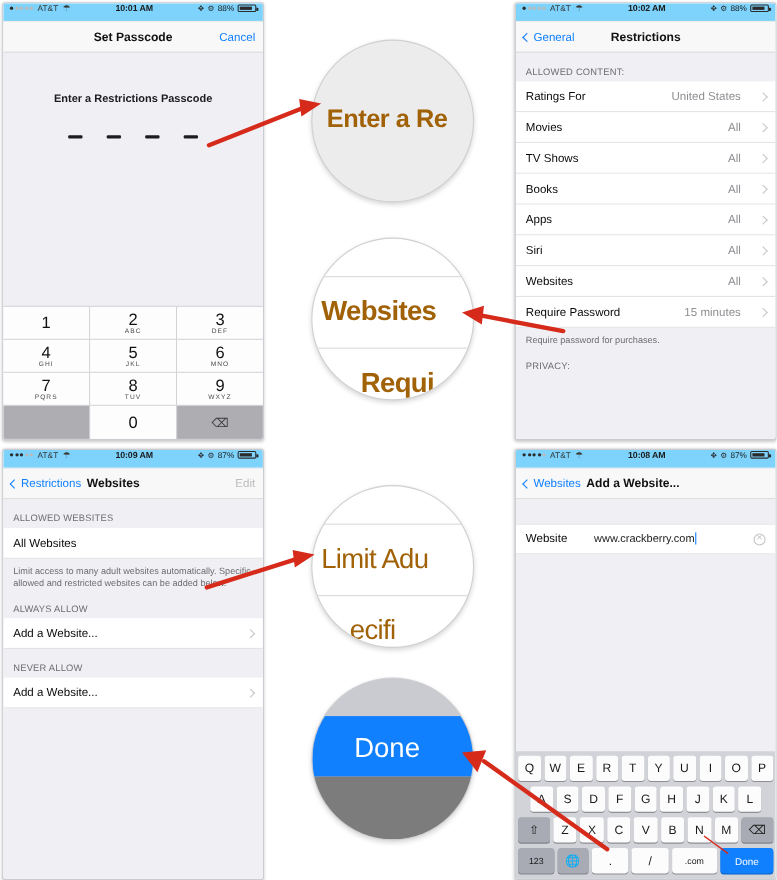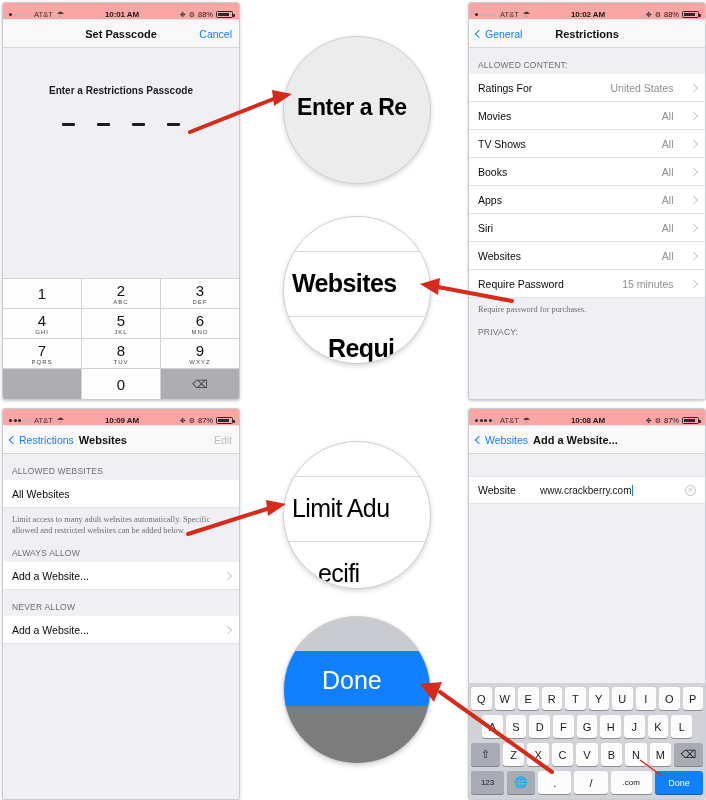--- a/index.html
+++ b/index.html
@@ -18,22 +18,22 @@
     box-shadow:0 1px 3px rgba(0,0,0,.22);
     overflow:hidden;
   }
   .p-tl{left:2px;top:2px;width:236px;height:396px;}
   .p-tr{left:468px;top:2px;width:236px;height:396px;}
   .p-bl{left:2px;top:408px;width:236px;height:390px;}
   .p-br{left:468px;top:408px;width:236px;height:390px;}
 
   
   .statusbar{
-    height:17px;background:#fca5a5;
-    display:flex;align-items:flex-end;
+    height:17px;background:#7dd3fc;
+    display:flex;align-items:flex-start;
     font-size:8px;color:#1a1a1a;
     padding:0 6px;box-sizing:border-box;
     border-bottom:1px solid #ebebec;
   }
   .sb-left{display:flex;align-items:center;gap:2px;flex:0 0 auto;}
   .dots{display:flex;gap:1.5px;align-items:center;}
   .dot{width:3px;height:3px;border-radius:50%;background:#2b2b2b;}
   .dot.off{background:#b9b9b9;}
   .carrier{font-size:7.5px;letter-spacing:.1px;margin-left:2px;color:#333;}
   .wifi{margin-left:2px;font-size:8px;color:#3a3a3a;line-height:1;}
@@ -92,22 +92,21 @@
   .row .label{flex:1;}
   .row .value{color:#8e8e93;font-size:10.5px;margin-right:17px;}
   .chev-r{
     display:inline-block;width:4.5px;height:4.5px;
     border-right:1.3px solid #c7c7cc;border-top:1.3px solid #c7c7cc;
     transform:rotate(45deg);
   }
   .check{color:#1080ff;font-size:11px;font-weight:bold;}
   .footnote{
     font-size:8.3px;color:#6d6d72;line-height:1.35;
-    padding:6px 20px 0 9px;
-    font-family:Liberation Serif, serif;
+    padding:6px 9px 0 9px;
   }
 
   
   .pc-area{background:#efeff4;height:calc(100% - 45px);position:relative;}
   .pc-prompt{
     text-align:center;font-size:10px;font-weight:bold;color:#1c1c1e;
     padding-top:37px;
   }
   .pc-dashes{
     display:flex;justify-content:center;gap:22px;margin-top:27px;
@@ -173,21 +172,21 @@
 
   
   .mag{
     position:absolute;border-radius:50%;overflow:hidden;
     border:1px solid #cfd0d3;
     box-shadow:0 2px 5px rgba(0,0,0,.17);
     background:#fff;
   }
   .mag-inner{position:absolute;inset:0;}
   .mag-text{
-    position:absolute;white-space:nowrap;font-weight:bold;color:#000000;
+    position:absolute;white-space:nowrap;font-weight:bold;color:#a16207;
   }
   .mag-line{position:absolute;left:0;right:0;height:1px;background:#d9d9dc;}
 
   
   .mag1{left:283px;top:36px;width:146px;height:146px;background:#ececed;}
   .mag1 .mag-text{font-size:23px;left:13px;top:57px;letter-spacing:-.4px;}
   
   .mag2{left:283px;top:216px;width:146px;height:146px;}
   .mag2 .mag-line.a{top:34px;}
   .mag2 .mag-line.b{top:99px;}

